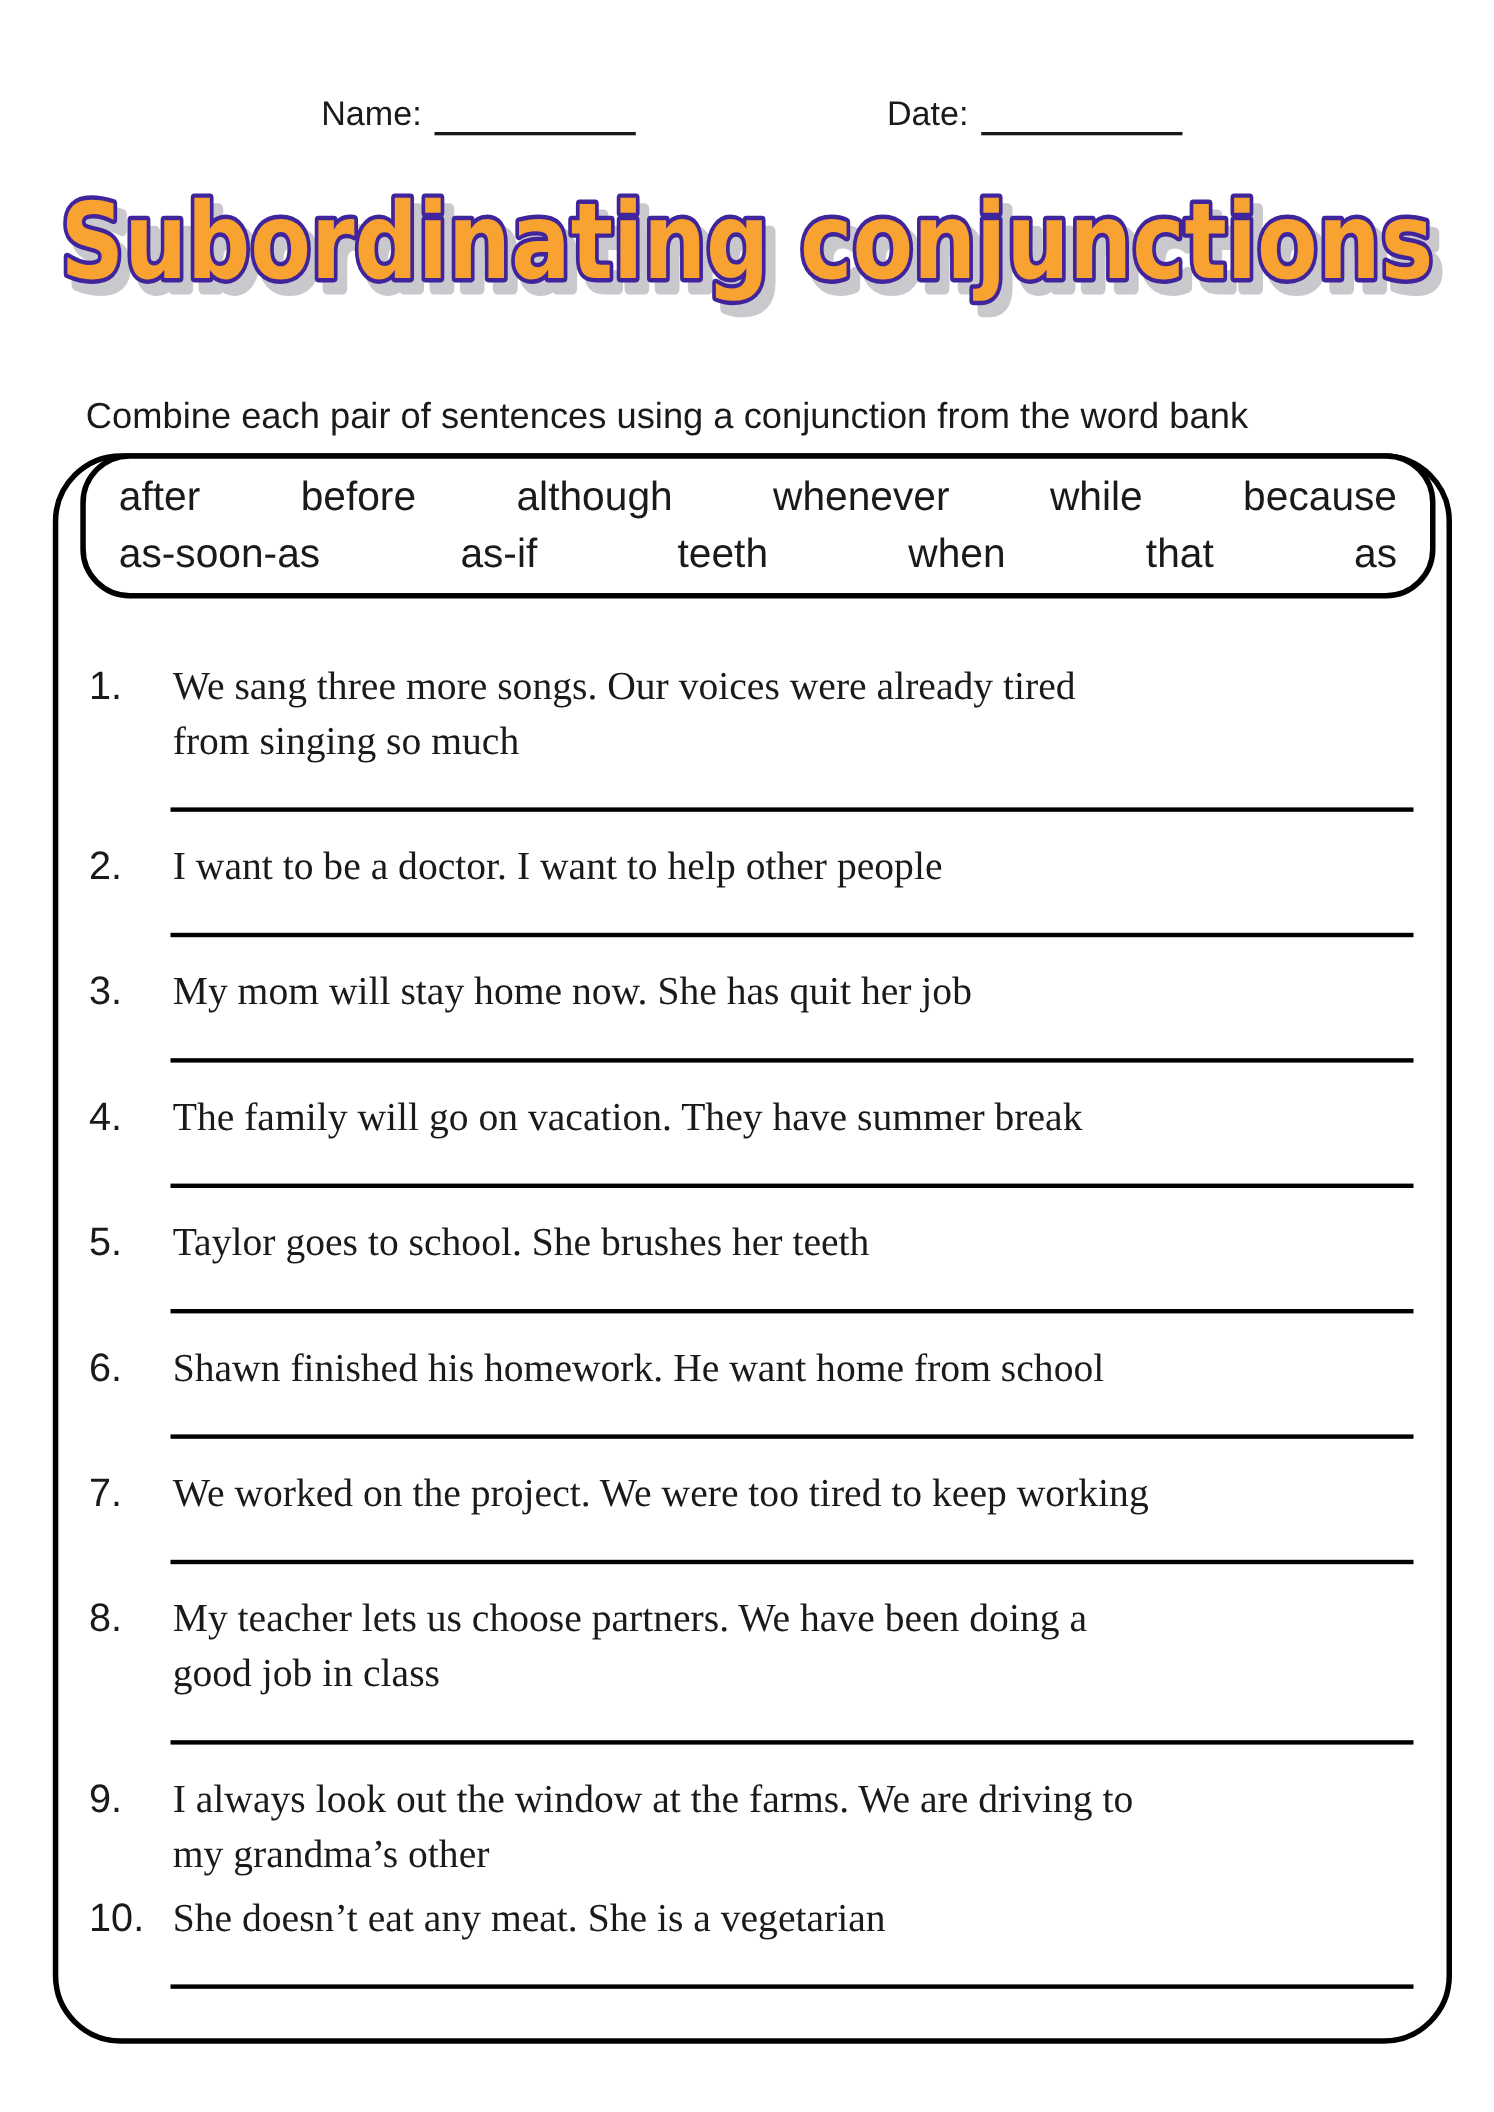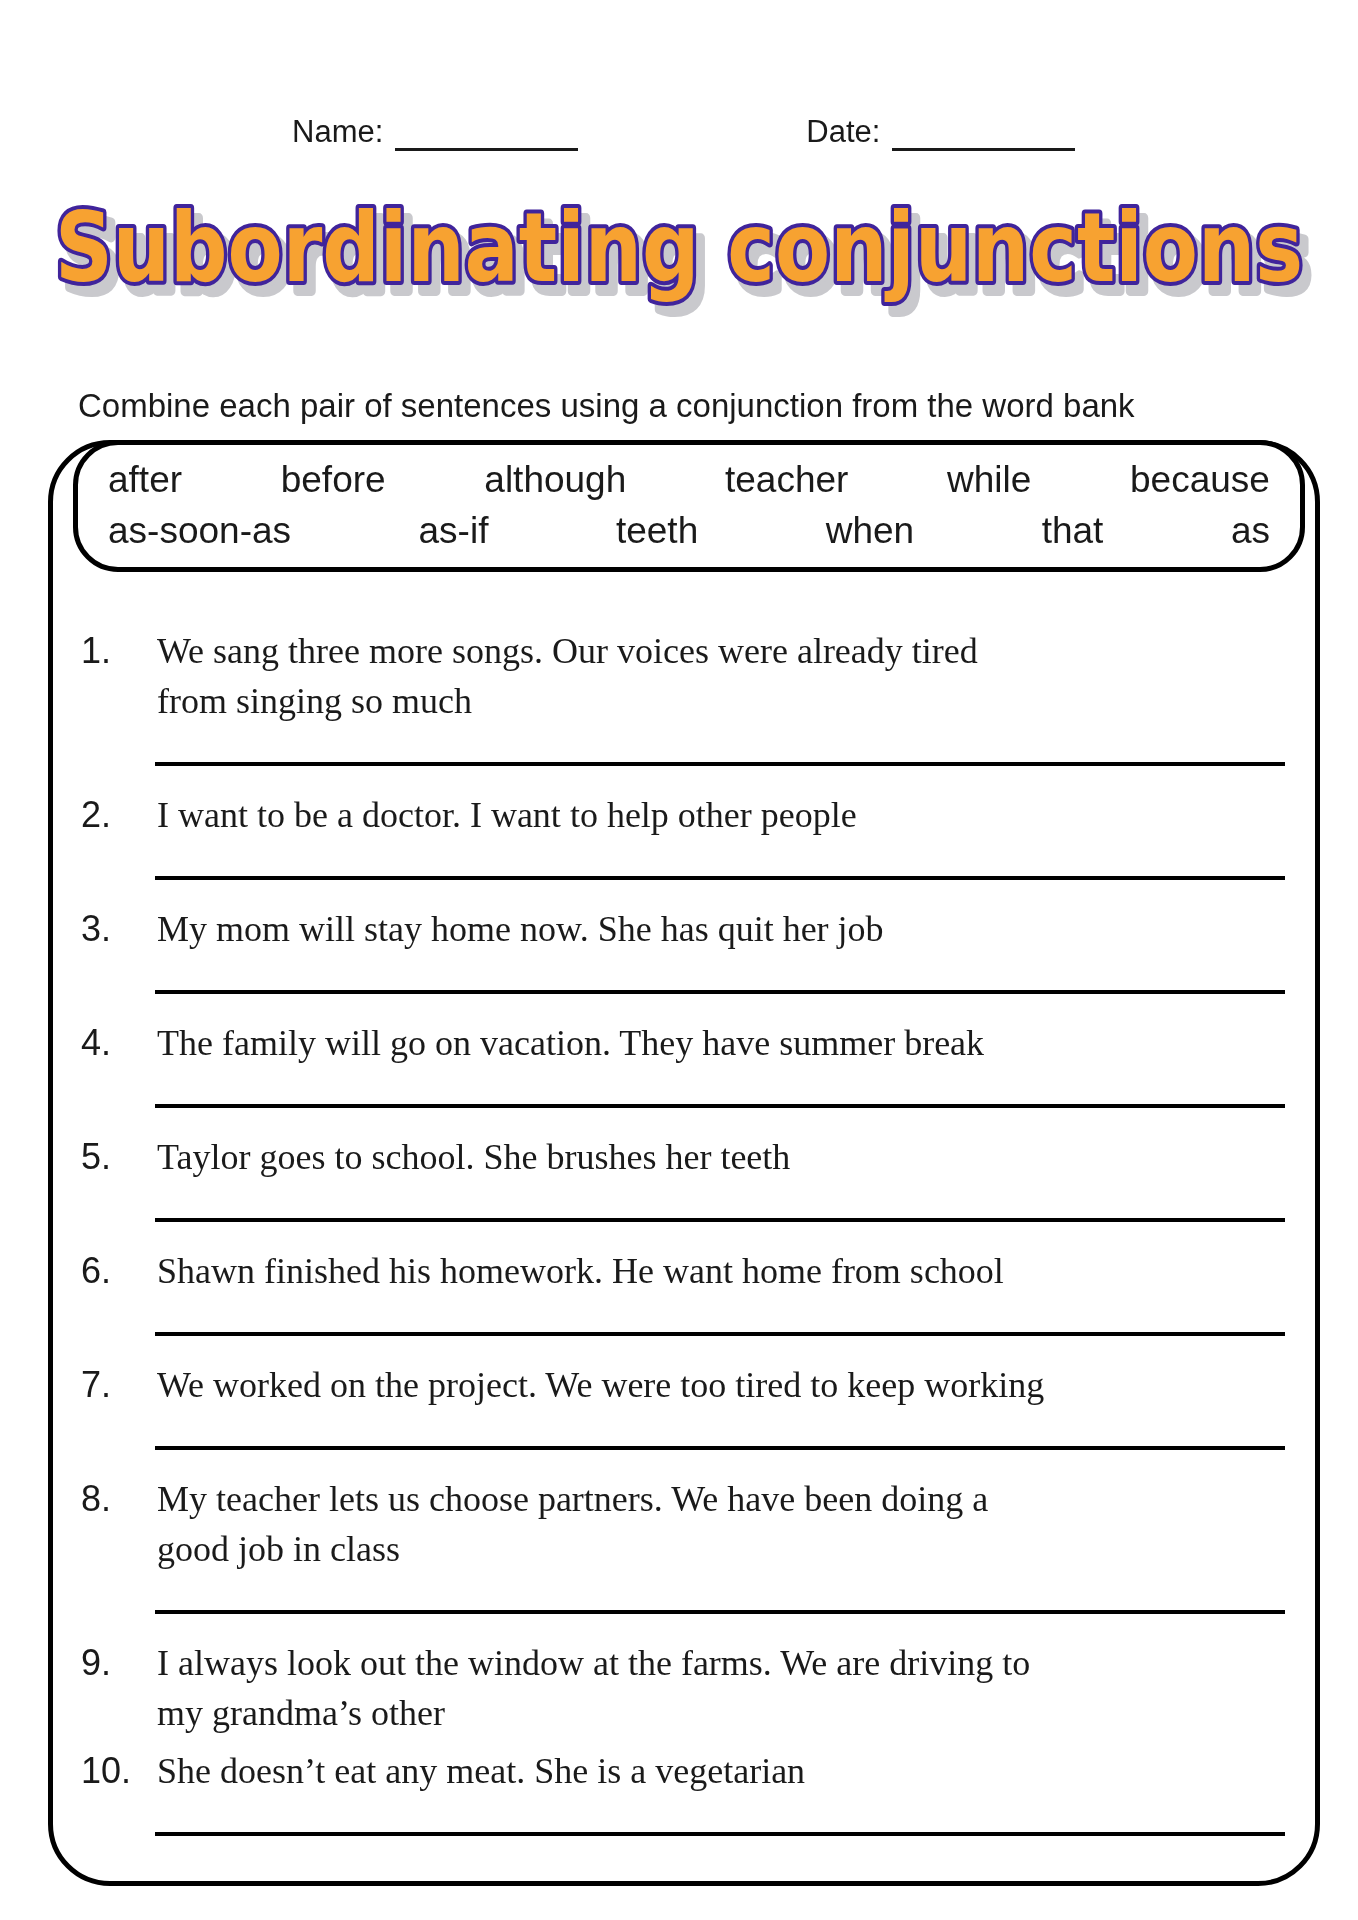--- a/index.html
+++ b/index.html
@@ -6,21 +6,21 @@
   html, body { margin: 0; padding: 0; }
   body {
     width: 1358px; height: 1920px;
     background: #ffffff;
     font-family: "Liberation Sans", sans-serif;
     color: #1a1a1a;
     overflow: hidden;
   }
 
   
-  .header-row { padding-top: 112px; font-size: 31px; line-height: 40px; white-space: nowrap; }
+  .header-row { padding-top: 84px; font-size: 31px; line-height: 40px; white-space: nowrap; }
   .h-label-name { margin-left: 292px; }
   .h-label-date { margin-left: 228px; }
   .h-blank {
     display: inline-block; width: 183px; height: 36px;
     border-bottom: 3px solid #1a1a1a;
     vertical-align: -9px; margin-left: 12px;
   }
 
   
   .title-svg { display: block; margin: 6px auto 0; }
@@ -83,21 +83,21 @@
 
 <p class="instruction">Combine each pair of sentences using a conjunction from the word bank</p>
 
 <div class="outer-box">
 
   <div class="word-bank">
     <div class="wb-row">
       <span class="wb-word">after</span>
       <span class="wb-word">before</span>
       <span class="wb-word">although</span>
-      <span class="wb-word">teacher</span>
+      <span class="wb-word">whenever</span>
       <span class="wb-word">while</span>
       <span class="wb-word">because</span>
     </div>
     <div class="wb-row">
       <span class="wb-word">as-soon-as</span>
       <span class="wb-word">as-if</span>
       <span class="wb-word">teeth</span>
       <span class="wb-word">when</span>
       <span class="wb-word">that</span>
       <span class="wb-word">as</span>

